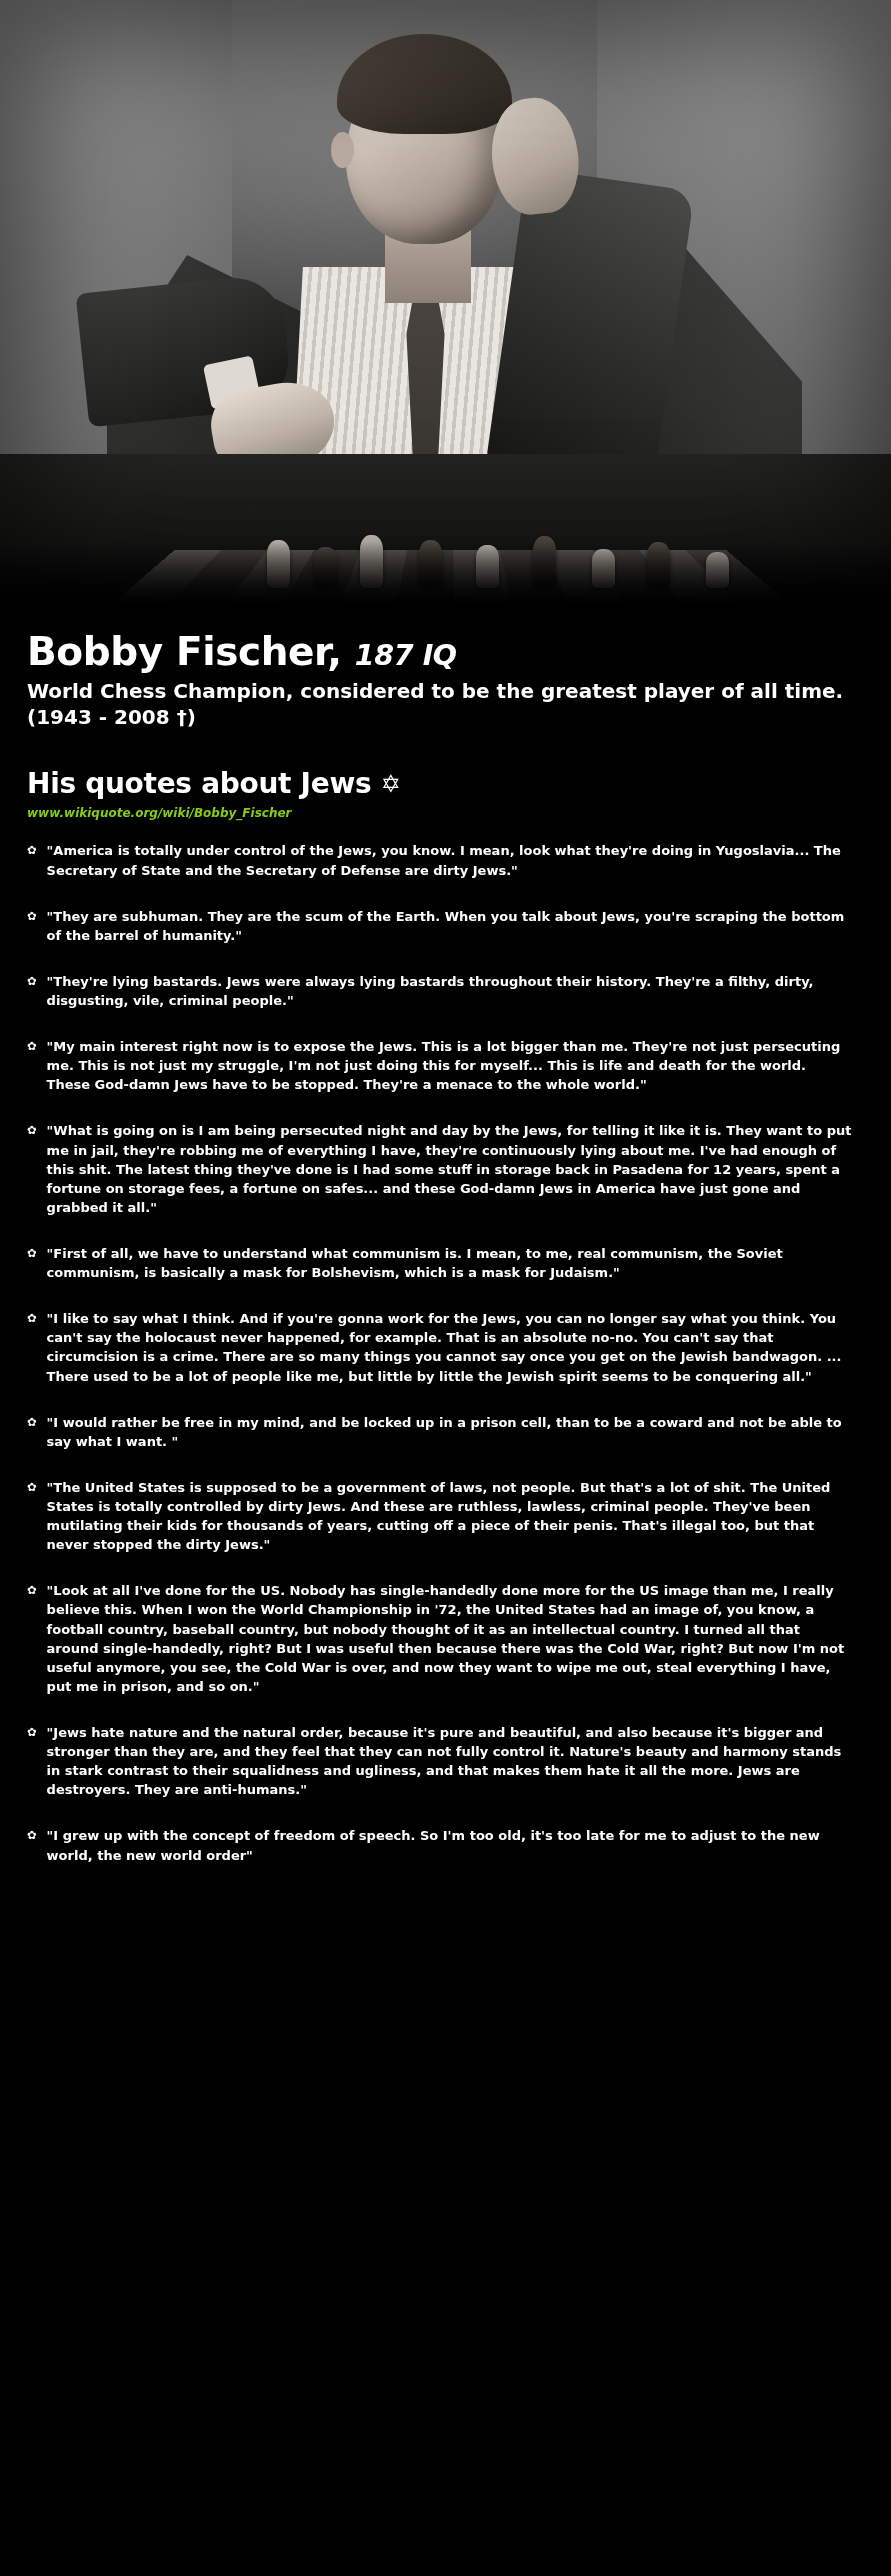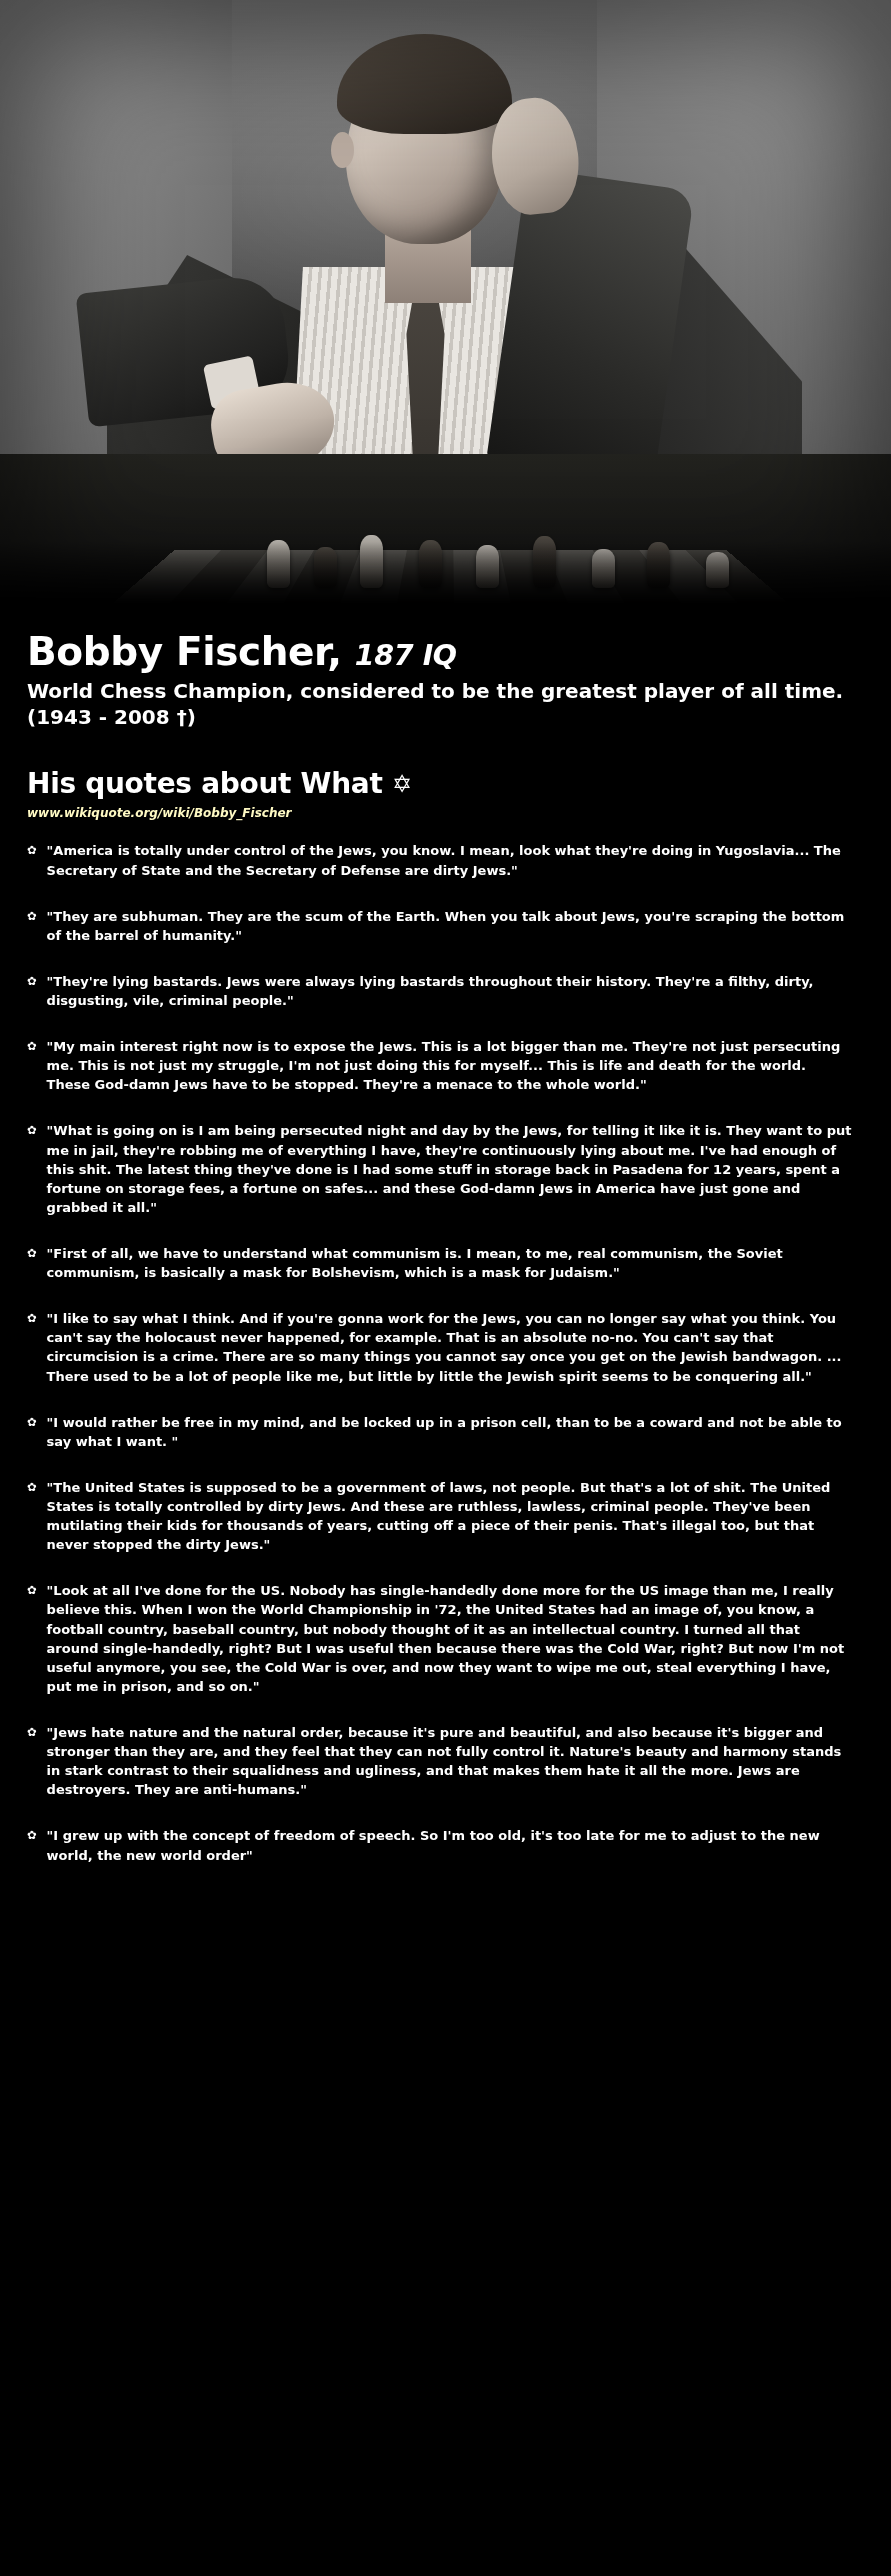--- a/index.html
+++ b/index.html
@@ -199,21 +199,21 @@
   }
   h2.section .star {
     font-size: 24px;
     vertical-align: 0.9px;
   }
   .source {
     font-size: 12px;
     font-style: italic;
     font-weight: bold;
     margin: 6.2px 0 0 0;
-    color: #fef9c3;
+    color: #84cc16;
   }
   .quotes {
     margin-top: 21.4px;
   }
   .quote {
     display: flex;
     align-items: flex-start;
     margin: 0 0 27px 0;
   }
   .bullet {
@@ -273,21 +273,21 @@
   <div class="content">
 
     <h1 class="title">
       <span>Bobby Fischer,</span>
       <span class="iq">187 IQ</span>
     </h1>
 
     <p class="subtitle">World Chess Champion, considered to be the greatest player of all time. (1943 - 2008 †)</p>
 
     <h2 class="section">
-      <span>His quotes about What</span>
+      <span>His quotes about Jews</span>
       <span class="star">✡</span>
     </h2>
 
     <p class="source">www.wikiquote.org/wiki/Bobby_Fischer</p>
 
     <div class="quotes">
 
       <div class="quote">
         <span class="bullet">✿</span>
         <span class="quote-text">"America is totally under control of the Jews, you know. I mean, look what they're doing in Yugoslavia... The Secretary of State and the Secretary of Defense are dirty Jews."</span>

